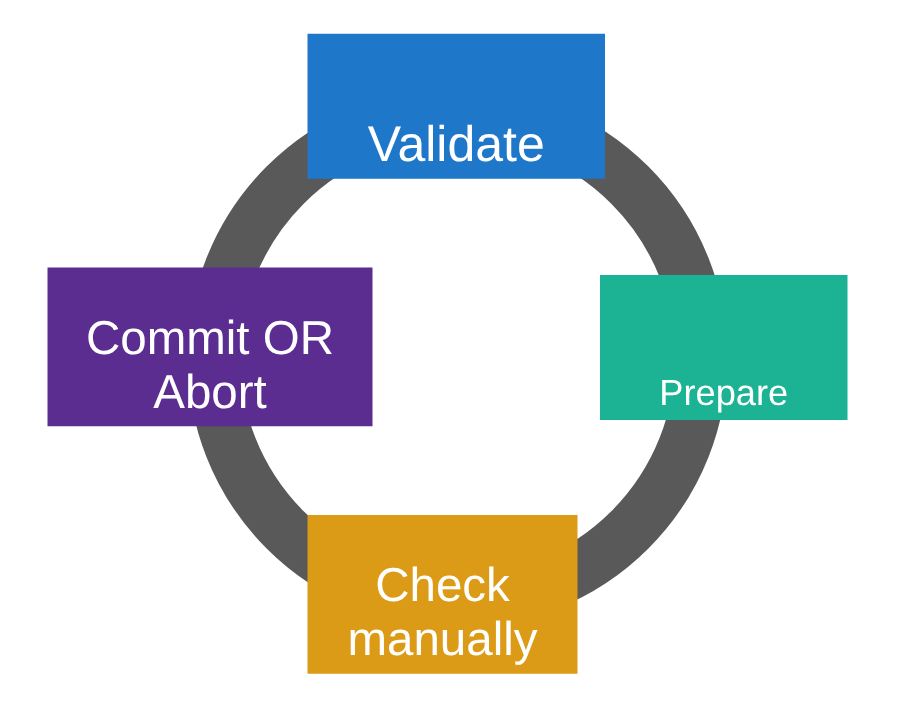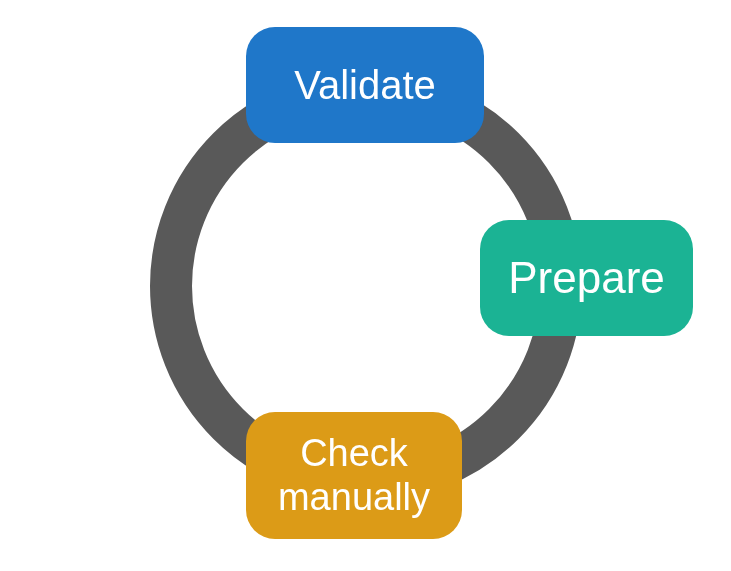--- a/index.html
+++ b/index.html
@@ -19,46 +19,45 @@
   }
   .arrow-ring {
     position: absolute;
     left: 50%;
     top: 50%;
     transform: translate(-50%, -50%);
   }
   .box {
     position: absolute;
     display: flex;
-    align-items: center;
+    align-items: flex-end;
     justify-content: center;
     color: #fff;
     font-weight: 300;
     text-align: center;
     line-height: 1.15;
     padding: 4px 16px;
     box-sizing: border-box;
-    border-radius: 29px;
   }
   .box span { display:block; }
   .validate {
     background: #1f77c9;
     width: 238px;
     height: 116px;
     left: 246px;
     top: 27px;
     font-size: 40px;
   }
   .prepare {
     background: #1bb394;
-    width: 213px;
+    width: 198px;
     height: 116px;
     left: 480px;
     top: 220px;
-    font-size: 44px;
+    font-size: 29px;
   }
   .check {
     background: #dc9b17;
     width: 216px;
     height: 127px;
     left: 246px;
     top: 412px;
     font-size: 38px;
   }
   .commit {
@@ -94,14 +93,17 @@
   </div>
 
   <div class="box prepare">
     <span>Prepare</span>
   </div>
 
   <div class="box check">
     <span>Check<br>manually</span>
   </div>
 
+  <div class="box commit">
+    <span>Commit OR<br>Abort</span>
+  </div>
 
 </div>
 
 </body></html>

